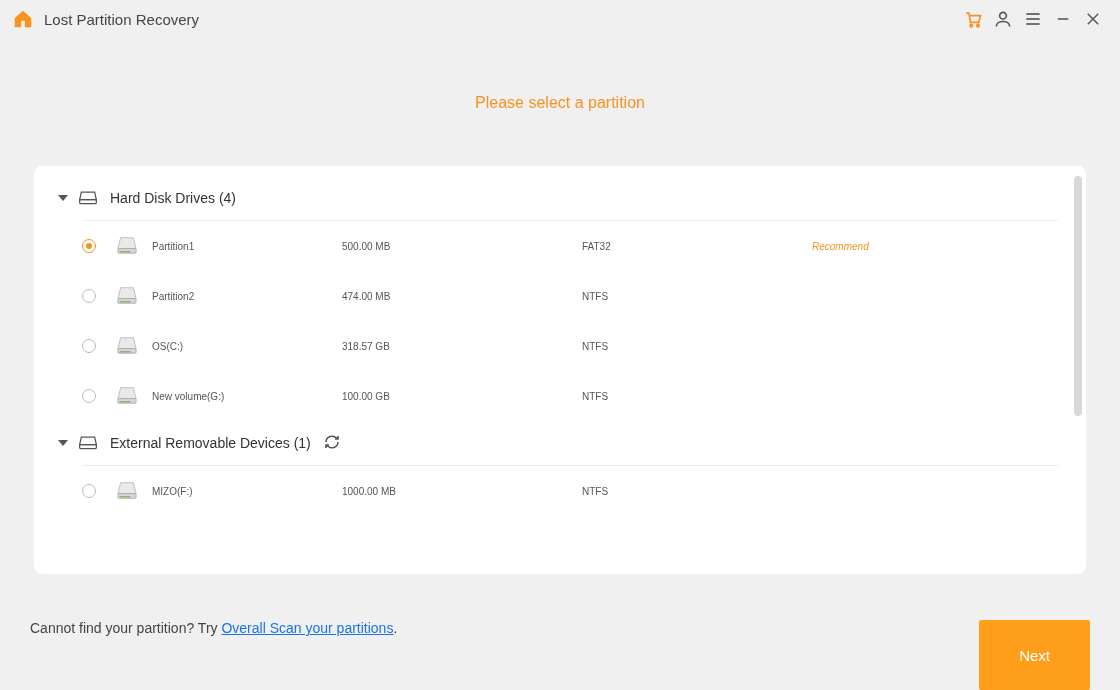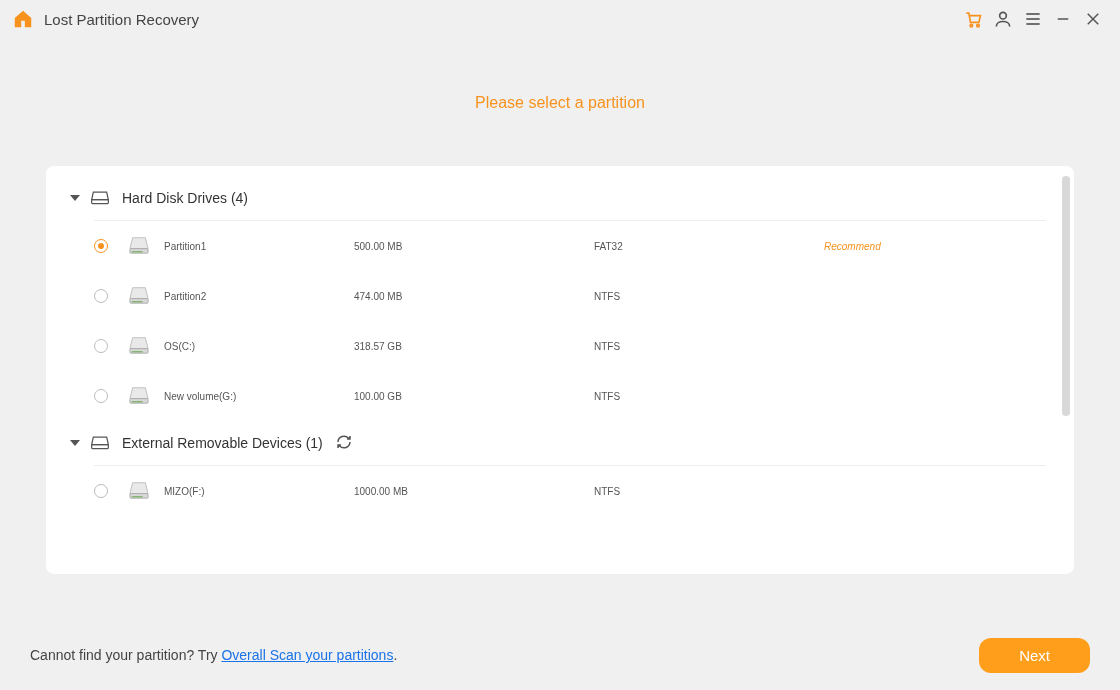--- a/index.html
+++ b/index.html
@@ -12,46 +12,46 @@
   .titlebar .title { font-size: 15px; color: #444; }
   .titlebar .spacer { flex: 1; }
   .titlebar .tb-btn { width: 30px; height: 30px; display: flex; align-items: center; justify-content: center; color: #555; cursor: pointer; }
   .titlebar .tb-btn svg { stroke: #555; }
   .titlebar .cart svg { stroke: #f7921e; }
 
   
   .heading { text-align: center; font-size: 16px; color: #f7921e; padding: 20px 0 18px; }
 
   
-  .panel { flex: 1; margin: 0 46px 10px; background: #fff; border-radius: 8px; position: relative; overflow: hidden; }
+  .panel { flex: 1; margin: 0 34px 10px; background: #fff; border-radius: 8px; position: relative; overflow: hidden; }
   .scroll-thumb { position: absolute; right: 4px; top: 10px; width: 8px; height: 240px; background: #d8d8d8; border-radius: 4px; }
   .panel-inner { padding: 10px 28px 0 20px; }
 
   .section-header { display: flex; align-items: center; height: 44px; font-size: 14px; color: #333; }
   .chevron { width: 0; height: 0; border-left: 5px solid transparent; border-right: 5px solid transparent; border-top: 6px solid #555; margin: 0 10px 0 4px; }
   .hdd-icon { margin-right: 12px; }
   .refresh-icon { margin-left: 12px; }
   .sect-rule { border: 0; border-top: 1px solid #eee; margin-left: 28px; }
 
   .row { display: flex; align-items: center; height: 50px; padding-left: 28px; font-size: 10px; color: #555; }
   .radio { width: 14px; height: 14px; border: 1px solid #bbb; border-radius: 50%; margin-right: 20px; display: flex; align-items: center; justify-content: center; cursor: pointer; }
   .radio.selected { border-color: #f7921e; }
   .radio.selected .dot { width: 6px; height: 6px; background: #f7921e; border-radius: 50%; }
   .drive-icon { margin-right: 14px; }
   .col-name { width: 190px; }
   .col-size { width: 240px; }
   .col-fs   { width: 230px; }
   .col-tag  { color: #f7921e; font-style: italic; }
 
   
-  .footer { height: 70px; display: flex; align-items: center; padding: 0 30px; }
+  .footer { height: 70px; display: flex; padding: 0 30px; }
   .footer-text { font-size: 14px; color: #444; }
   .footer-text a { color: #1a73e8; text-decoration: underline; cursor: pointer; }
   .footer .spacer { flex: 1; }
-  .next-btn { background: #ff9e1b; color: #fff; font-size: 15px; border: none; border-radius: 12px; padding: 9px 40px; cursor: pointer; }
+  .next-btn { background: #ff9e1b; color: #fff; font-size: 15px; border: none; border-radius: 2px; padding: 9px 40px; cursor: pointer; }
 </style>
 </head>
 <body>
 
 <div class="window">
 
   <div class="titlebar">
     <span class="home-icon">
       <svg width="22" height="22" viewBox="0 0 24 24">
           <path d="M3 11 L12 3 L21 11 V21 H14 V14 H10 V21 H3 Z" fill="#f7921e"></path>

